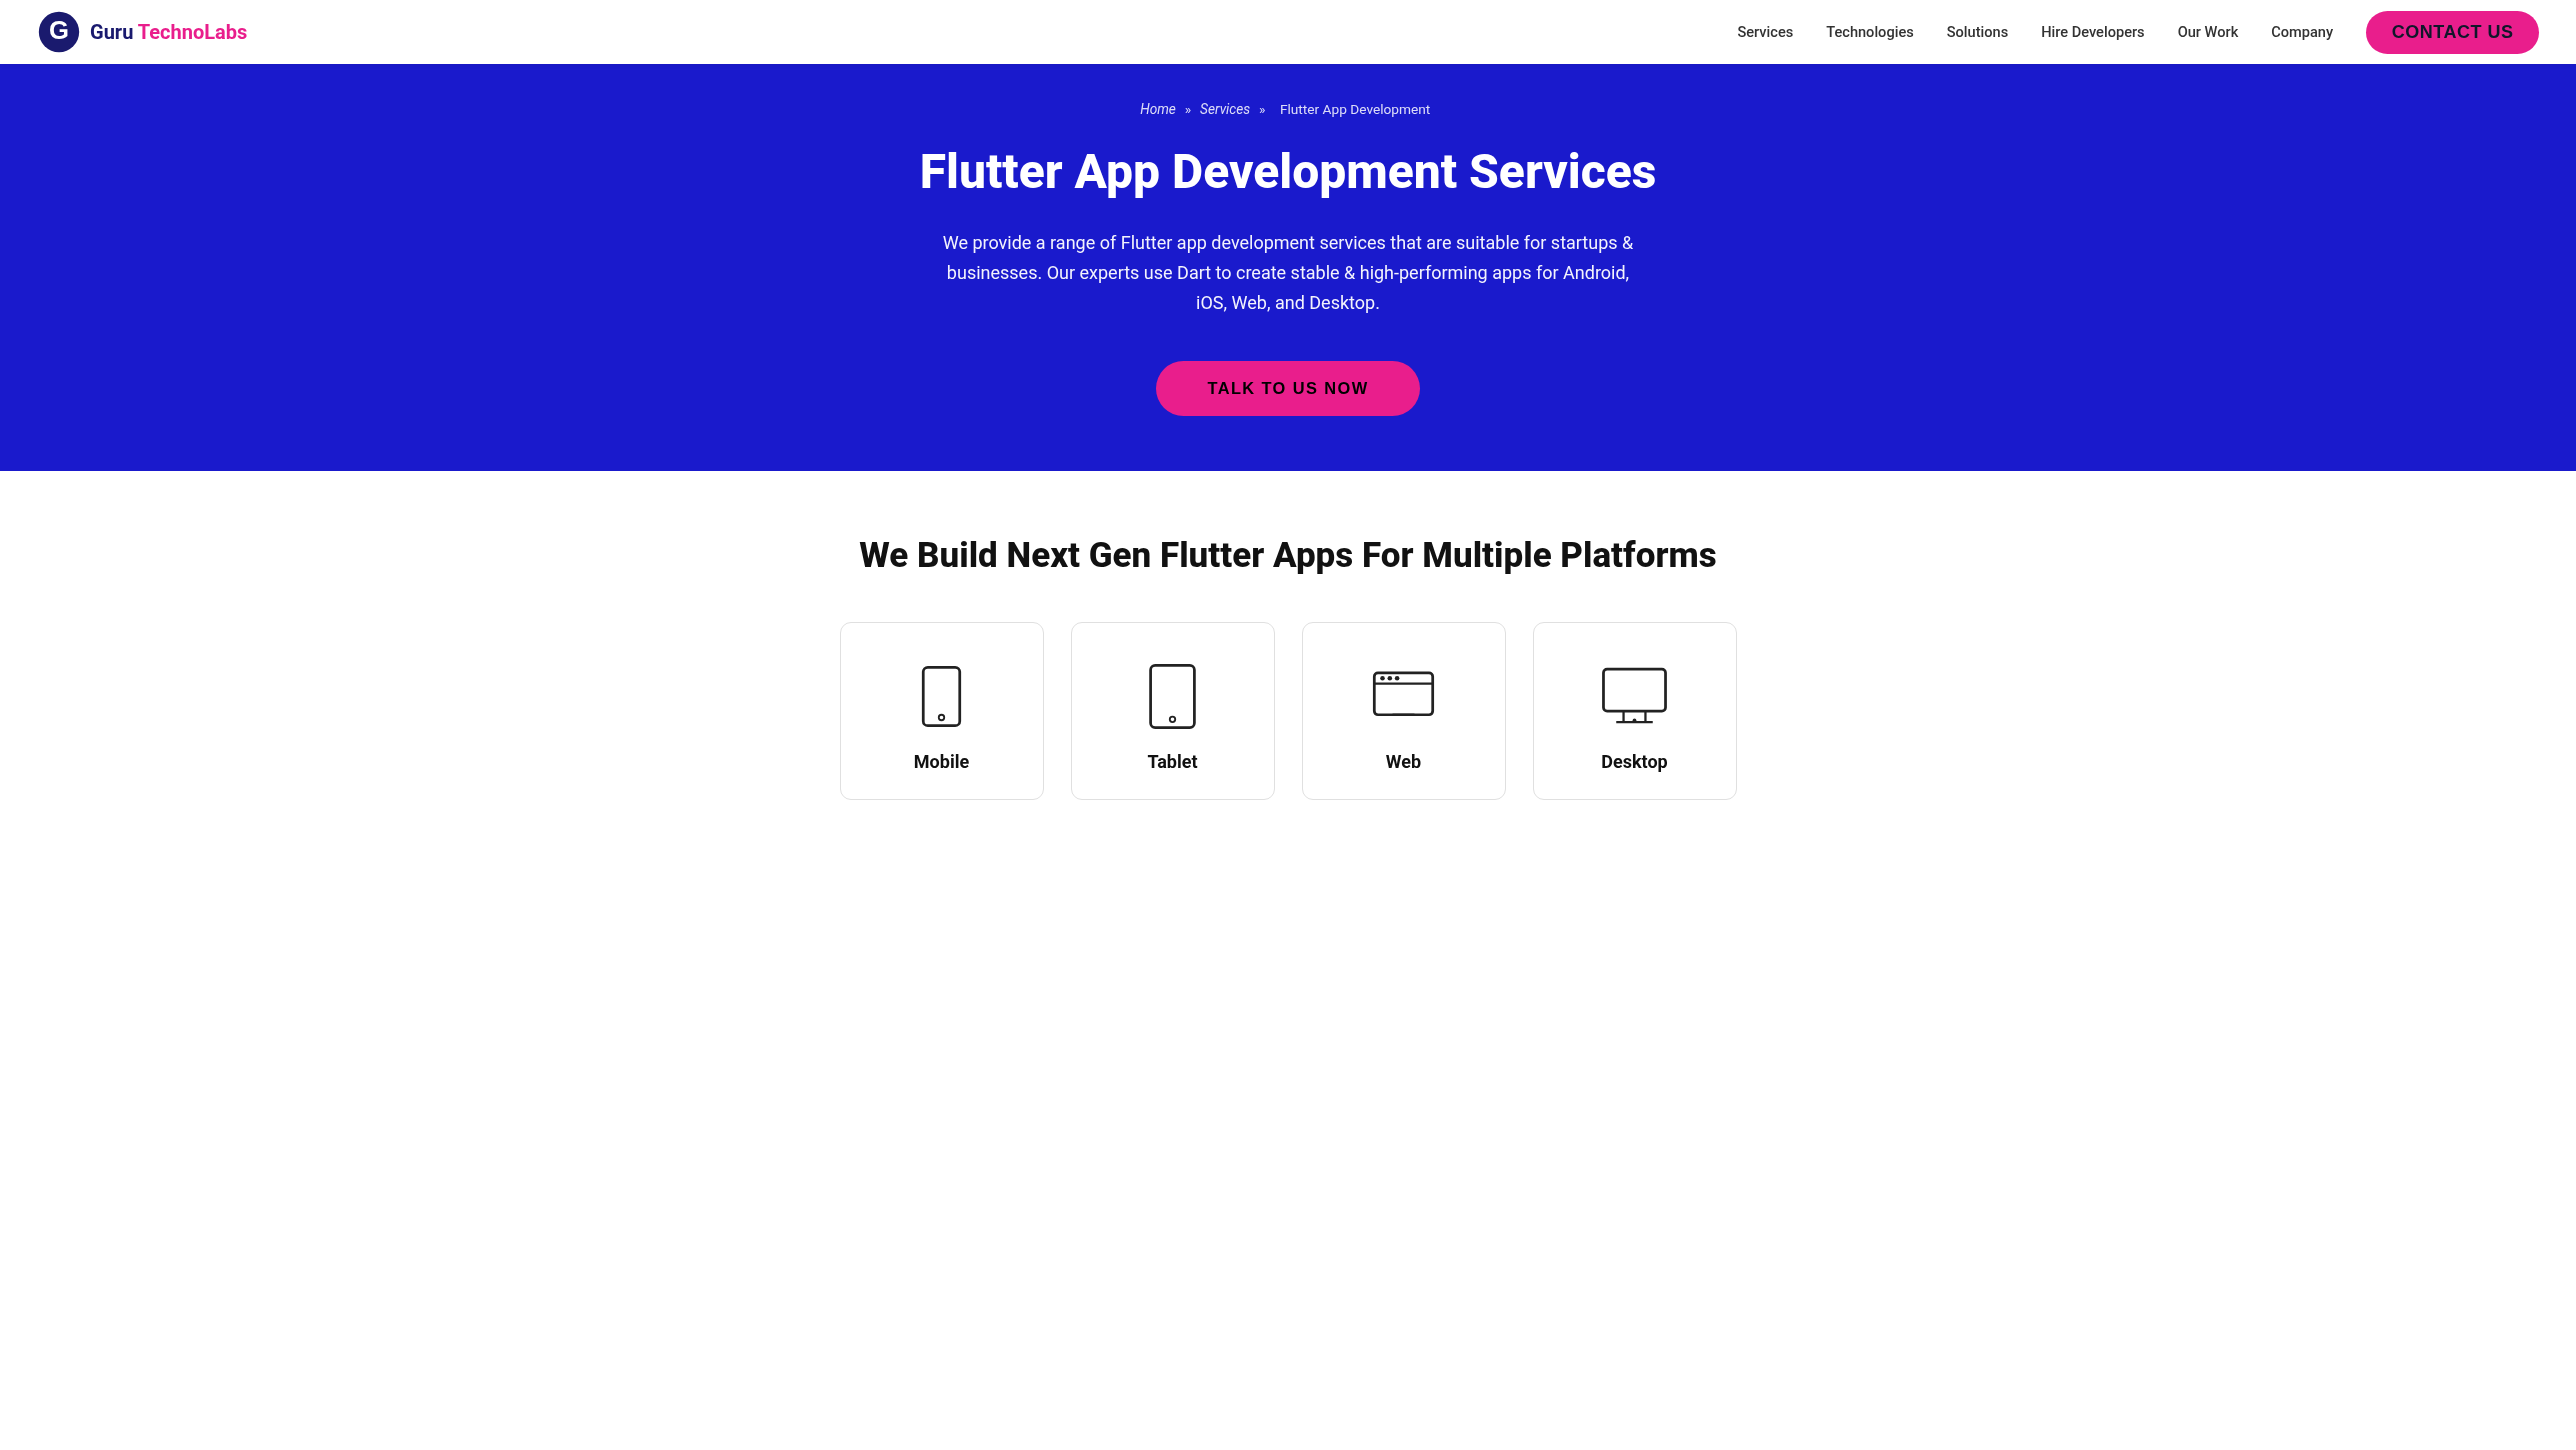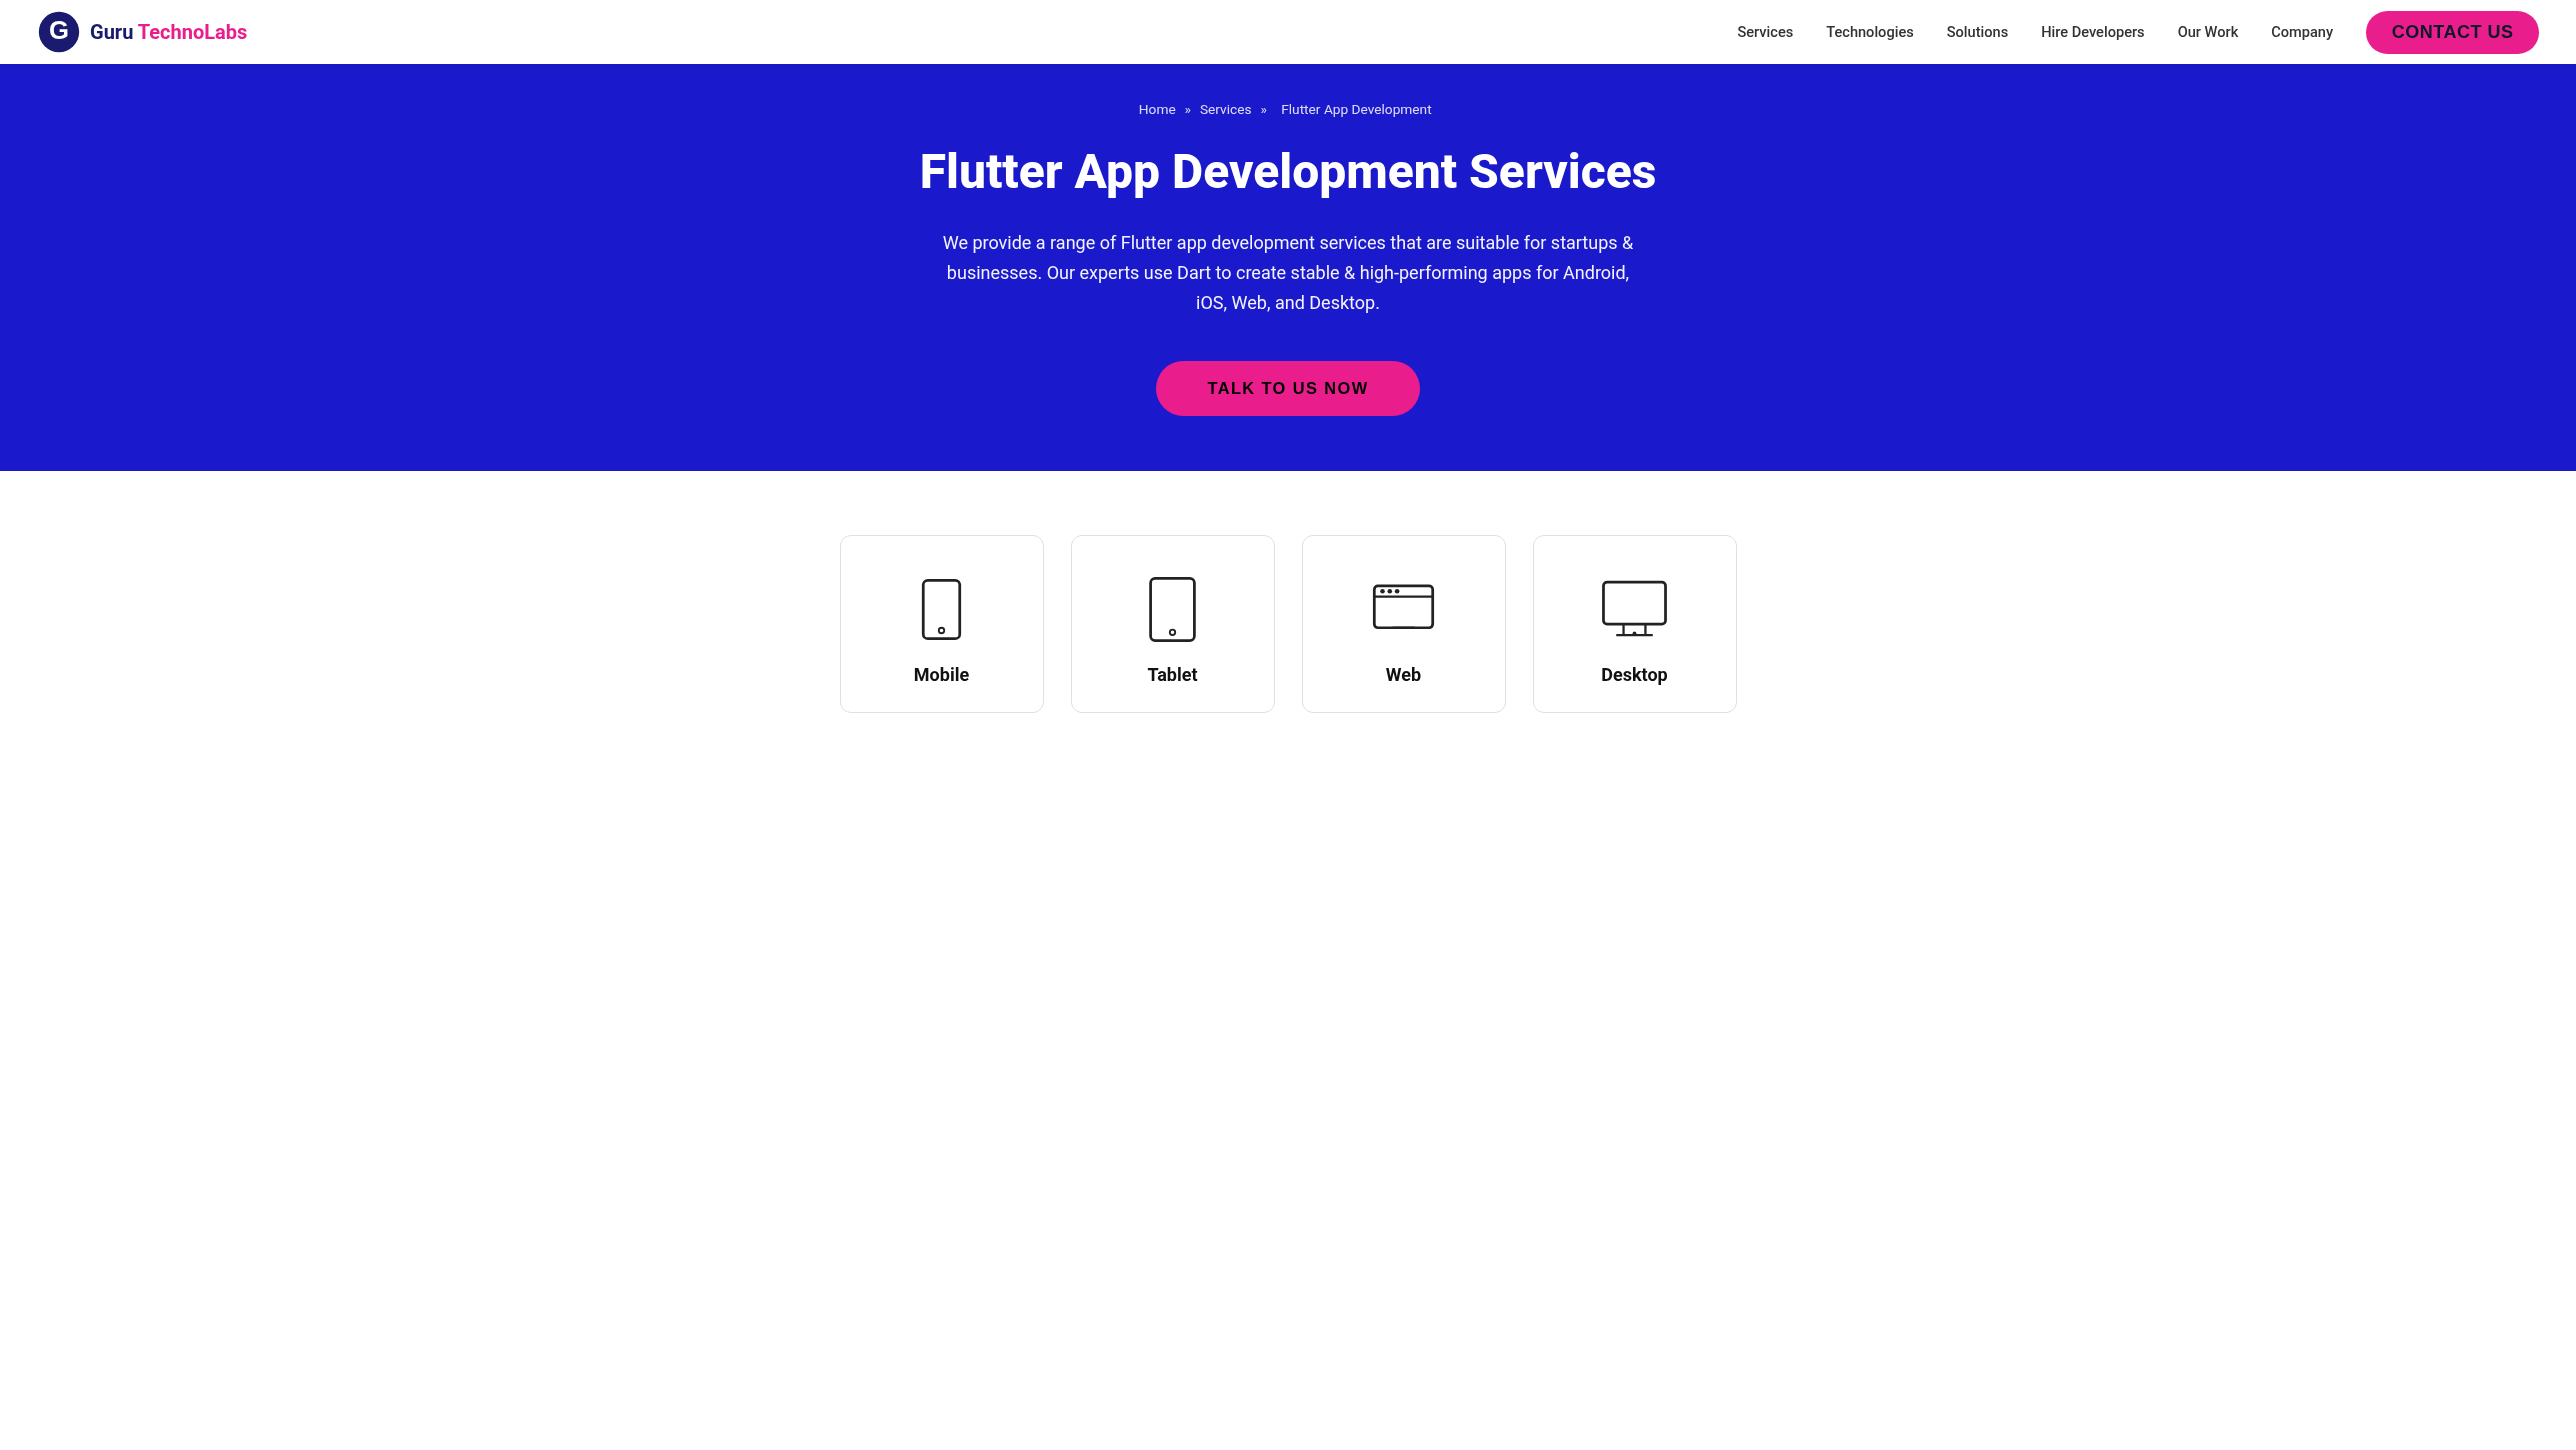--- a/index.html
+++ b/index.html
@@ -88,20 +88,21 @@
 
     .breadcrumb {
       font-size: 13.7px;
       color: rgba(255,255,255,0.85);
       margin-bottom: 27px;
     }
 
     .breadcrumb a {
       color: rgba(255,255,255,0.85);
       text-decoration: none;
+      font-style: italic;
     }
 
     .breadcrumb span {
       margin: 0 5.5px;
     }
 
     .hero h1 {
       font-size: 48px;
       font-weight: 800;
       margin-bottom: 29px;
@@ -210,20 +211,21 @@
     <span> » </span>
     <span>Flutter App Development</span>
   </div>
 
   <h1>Flutter App Development Services</h1>
   <p>We provide a range of Flutter app development services that are suitable for startups &amp; businesses. Our experts use Dart to create stable &amp; high-performing apps for Android, iOS, Web, and Desktop.</p>
   <button class="talk-btn" style="background: rgb(233, 30, 140);">TALK TO US NOW</button>
 </section>
 
 <section class="platforms-section">
+  <h2>We Build Next Gen Flutter Apps For Multiple Platforms</h2>
 
   <div class="platforms-grid">
 
     <div class="platform-card">
       <svg viewBox="0 0 80 80" fill="none" xmlns="http://www.w3.org/2000/svg">
         <rect x="20" y="8" width="40" height="64" rx="5" stroke="#222" stroke-width="3" fill="none"></rect>
         <circle cx="40" cy="63" r="3" stroke="#222" stroke-width="2" fill="none"></circle>
       </svg>
       <span class="platform-label">Mobile</span>
     </div>

